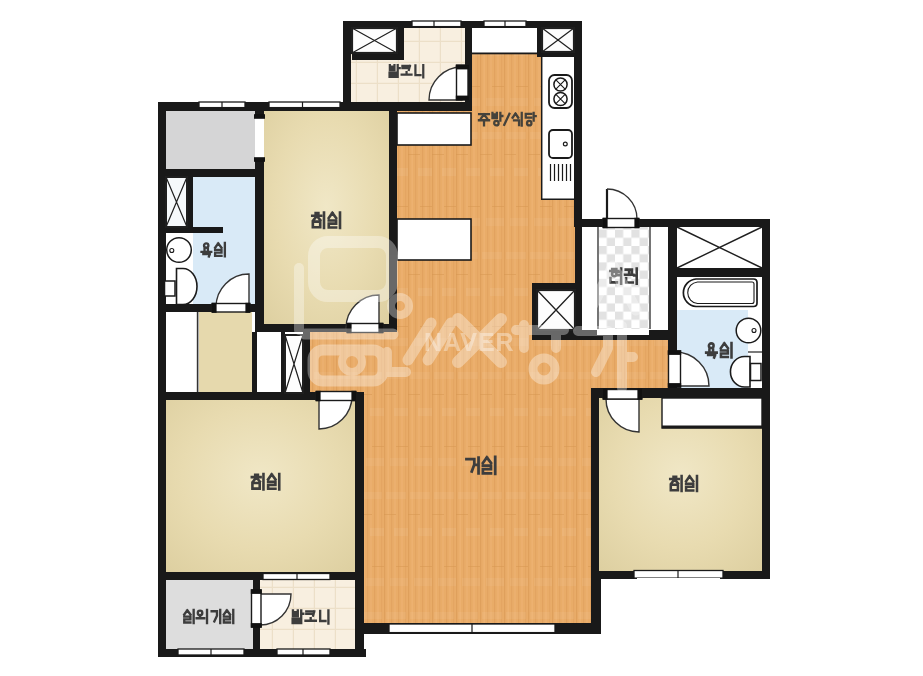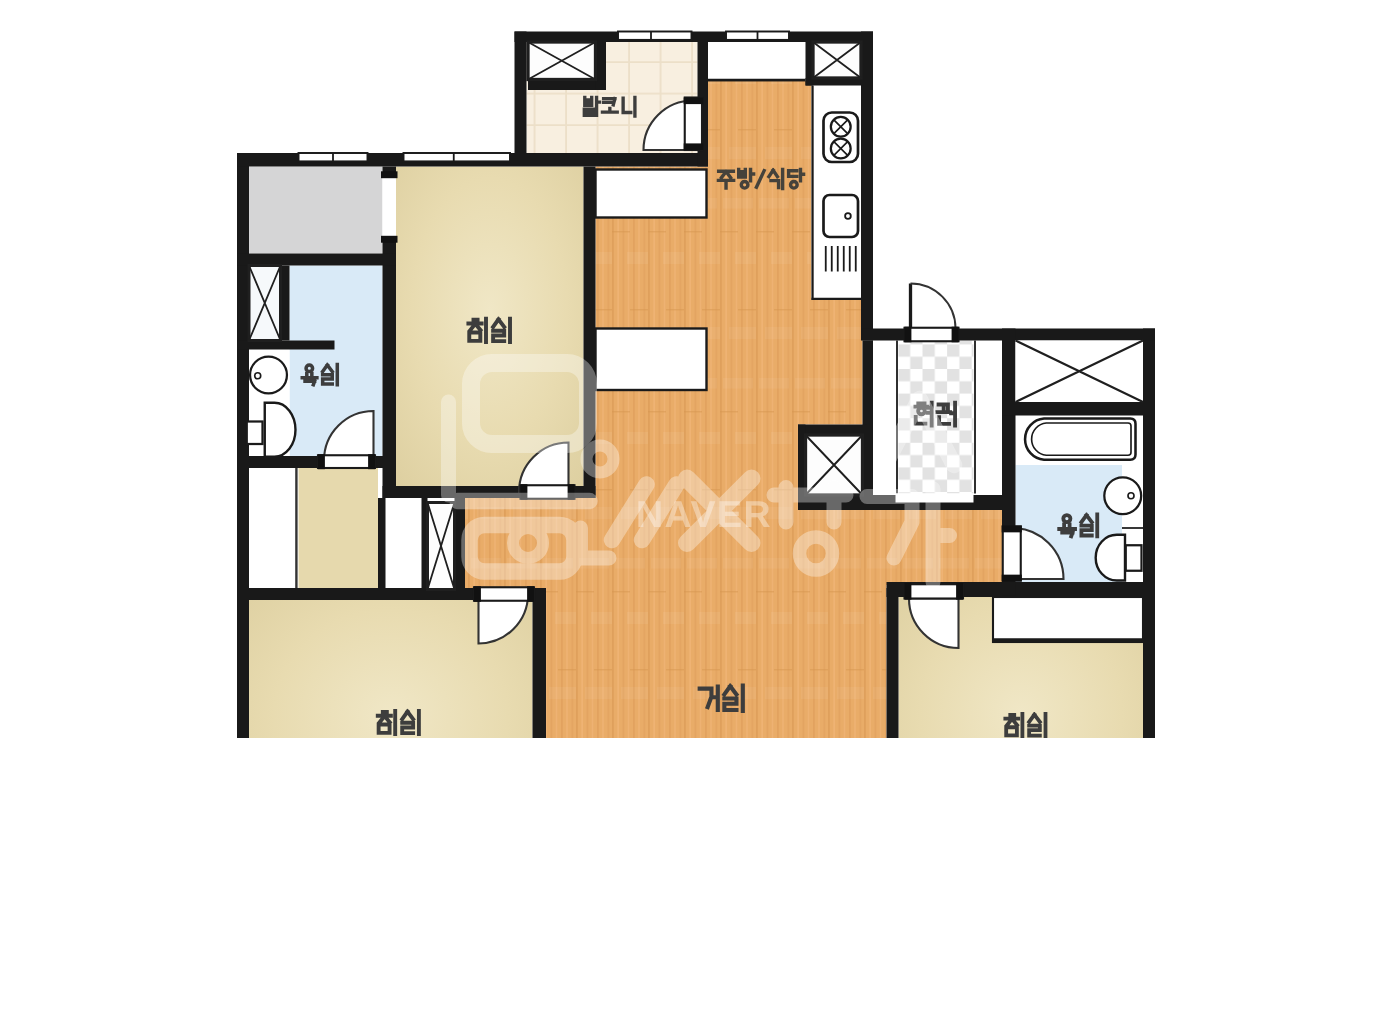--- a/index.html
+++ b/index.html
@@ -1,16 +1,16 @@
 <!DOCTYPE html>
 <html><head>
 <meta charset="utf-8">
 <style>
   html,body{margin:0;padding:0;background:#fff;}
-  #plan{width:923px;height:492px;position:relative;font-family:"Liberation Sans",sans-serif;}
+  #plan{width:923px;height:676px;position:relative;font-family:"Liberation Sans",sans-serif;}
 </style>
 </head>
 <body>
 
 <div id="plan">
 <svg width="923" height="676" viewBox="0 0 923 676">
 <defs>
   <pattern id="wood" patternUnits="userSpaceOnUse" width="24" height="120">
     <rect width="24" height="120" fill="#e9ac68"></rect>
     <rect x="0" width="1.2" height="120" fill="#dfa05c"></rect>

